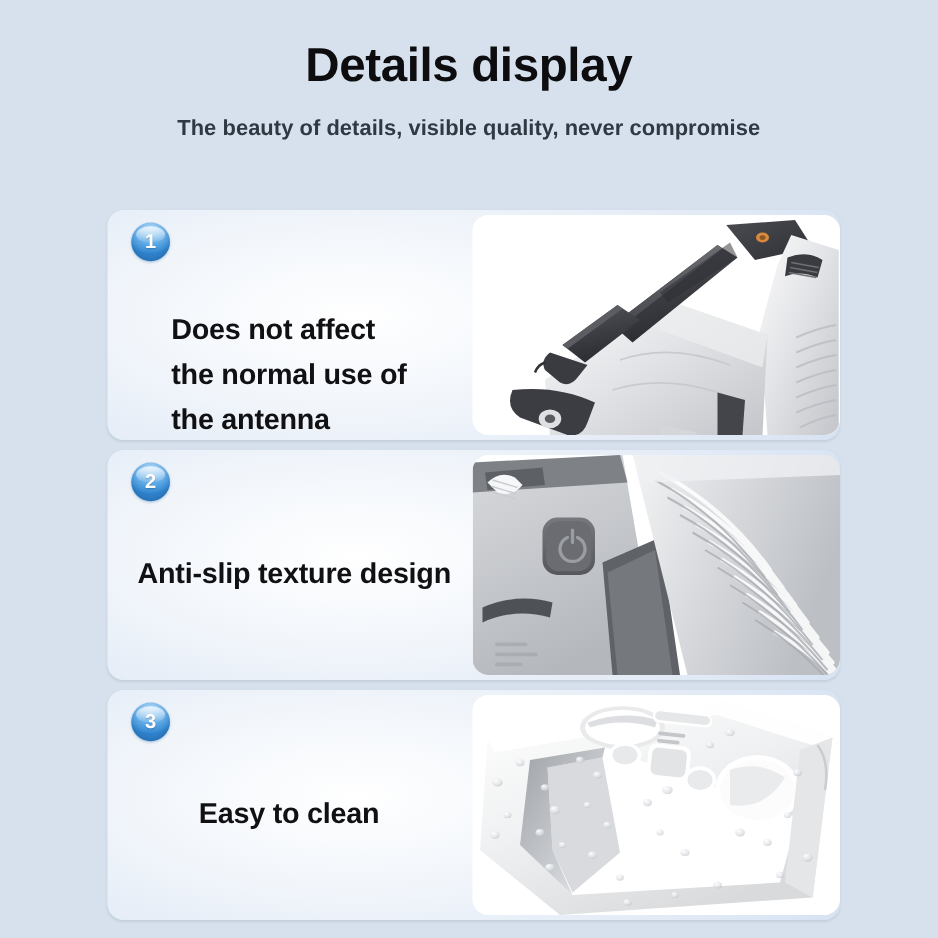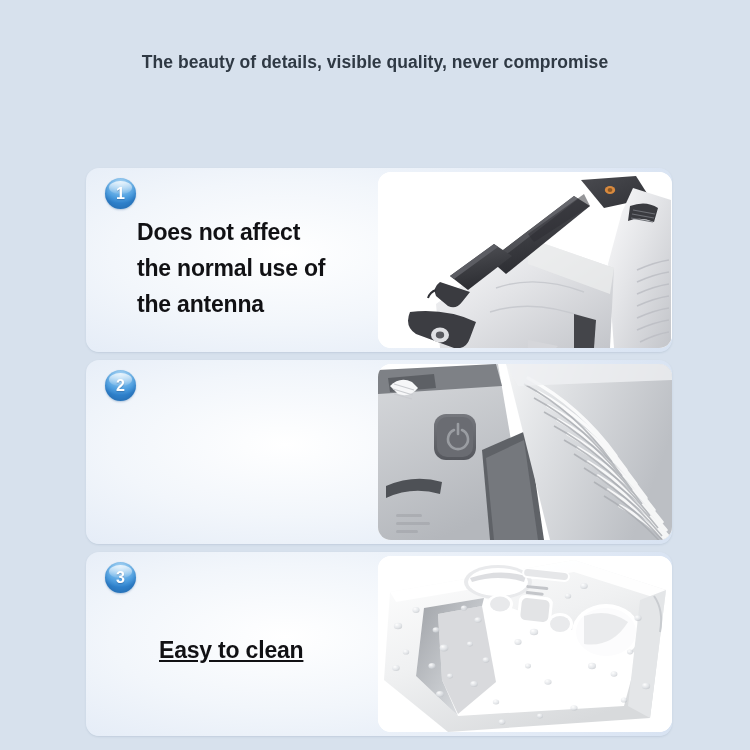--- a/index.html
+++ b/index.html
@@ -112,42 +112,43 @@
   .card-text {
     position: absolute;
     font-size: 23px;
     font-weight: bold;
     color: #111114;
     line-height: 36px;
     letter-spacing: -0.2px;
     white-space: pre-line;
   }
 
-  .card-1 .card-text { left: 51px; top: 46px; }
+  .card-1 .card-text { left: 51px; top: 77px; }
   .card-2 .card-text { left: 24px; top: 80px; }
-  .card-3 .card-text { left: 73px; top: 80px; text-decoration: underline; }
+  .card-3 .card-text { left: 73px; top: 80px; }
 
   
   .photo {
     position: absolute;
     right: 0;
     top: 4px;
     width: 294px;
     height: 176px;
     border-radius: 13px;
     overflow: hidden;
     background: #ffffff;
   }
 
   .photo svg { display: block; width: 100%; height: 100%; }
 </style>
 </head>
 <body>
 
 <div class="header">
+  <div class="page-title">Details display</div>
   <div class="page-subtitle">The beauty of details, visible quality, never compromise</div>
 </div>
 
 <div class="cards">
 
   <div class="card card-1">
     <div class="badge">
       <span class="badge-num">1</span>
     </div>
     <div class="card-text">Does not affect
@@ -225,20 +226,21 @@
         <path d="M196 142 L218 148 L216 176 L196 176 Z" fill="#44454a"></path>
         <path d="M150 168 L180 174 L178 176 L150 176 Z" fill="#d5d6da"></path>
       </svg>
     </div>
   </div>
 
   <div class="card card-2">
     <div class="badge">
       <span class="badge-num">2</span>
     </div>
+    <div class="card-text">Anti-slip texture design</div>
     <div class="photo">
       <svg viewBox="0 0 294 176" preserveAspectRatio="xMidYMid slice">
         <defs>
           <linearGradient id="gripG2" x1="0" y1="0" x2="1" y2="0.4">
             <stop offset="0%" stop-color="#f3f4f5"></stop>
             <stop offset="40%" stop-color="#dcdee1"></stop>
             <stop offset="100%" stop-color="#bcbfc4"></stop>
           </linearGradient>
           <linearGradient id="faceG2" x1="0" y1="0" x2="0.4" y2="1">
             <stop offset="0%" stop-color="#d8dadd"></stop>

